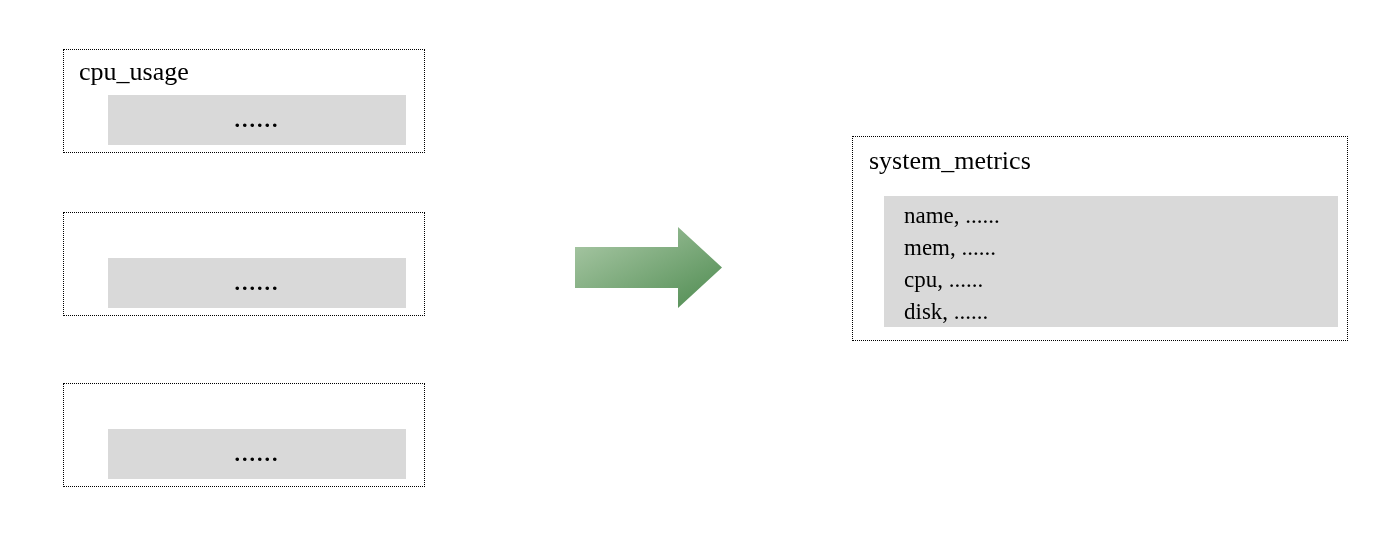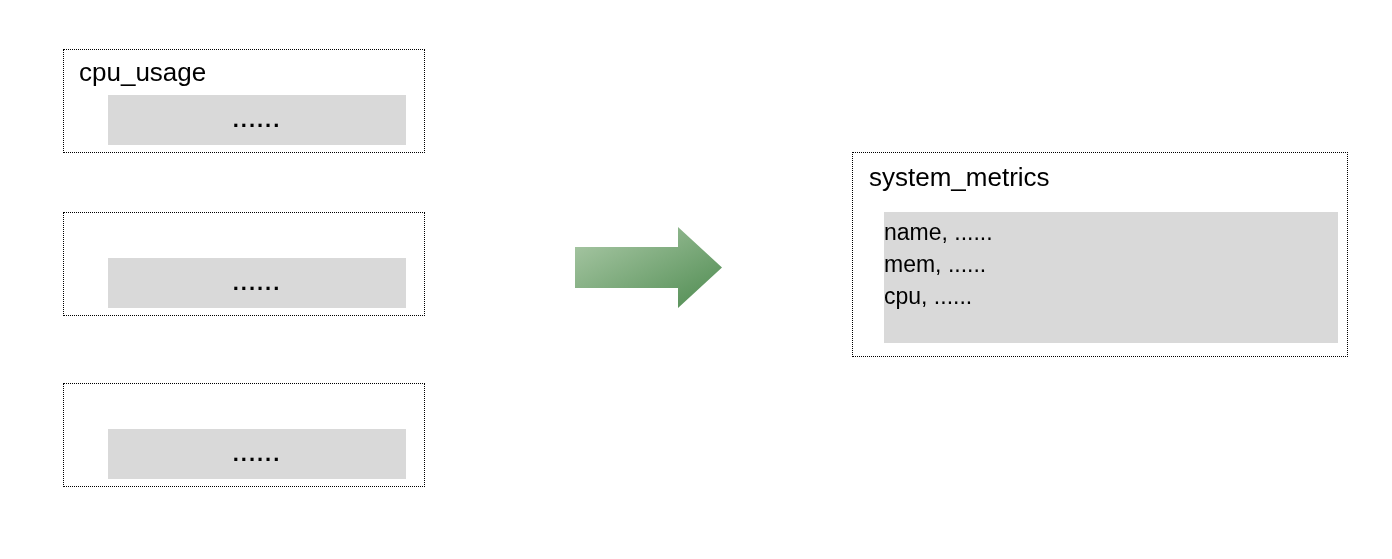--- a/index.html
+++ b/index.html
@@ -2,21 +2,21 @@
 <html><head>
 <meta charset="utf-8">
 <style>
   * { margin: 0; padding: 0; box-sizing: border-box; }
   html, body { background: #ffffff; }
   .stage {
     position: relative;
     width: 1392px;
     height: 559px;
     background: #ffffff;
-    font-family: Liberation Sans, sans-serif;
+    font-family: Liberation Serif, serif;
     color: #000000;
     overflow: hidden;
   }
   .src-box {
     position: absolute;
     left: 63px;
     width: 362px;
     height: 104px;
     border: 1.5px dotted #000000;
     background: #ffffff;
@@ -53,42 +53,42 @@
   .arrow-svg {
     position: absolute;
     left: 575px;
     top: 227px;
     width: 147px;
     height: 81px;
   }
   .result-box {
     position: absolute;
     left: 852px;
-    top: 152px;
+    top: 136px;
     width: 496px;
     height: 205px;
     border: 1.5px dotted #000000;
     background: #ffffff;
   }
   .result-title {
     position: absolute;
     left: 16px;
     top: 9px;
     font-size: 26px;
     line-height: 30px;
     white-space: nowrap;
   }
   .result-body {
     position: absolute;
     left: 31px;
     top: 59px;
     width: 454px;
     height: 131px;
     background: #d9d9d9;
-    padding: 4px 0 0 0;
+    padding: 4px 0 0 20px;
   }
   .result-row {
     font-size: 23px;
     line-height: 32px;
     color: #000000;
     white-space: nowrap;
   }
 </style>
 </head>
 <body>
@@ -123,16 +123,17 @@
     </defs>
     <polygon points="0,20 103,20 103,0 147,40.5 103,81 103,61 0,61" fill="url(#arrowGrad)"></polygon>
   </svg>
 
   <div class="result-box">
     <div class="result-title">system_metrics</div>
     <div class="result-body">
       <div class="result-row">name, ......</div>
       <div class="result-row">mem, ......</div>
       <div class="result-row">cpu, ......</div>
+      <div class="result-row">disk, ......</div>
     </div>
   </div>
 
 </div>
 
 </body></html>

